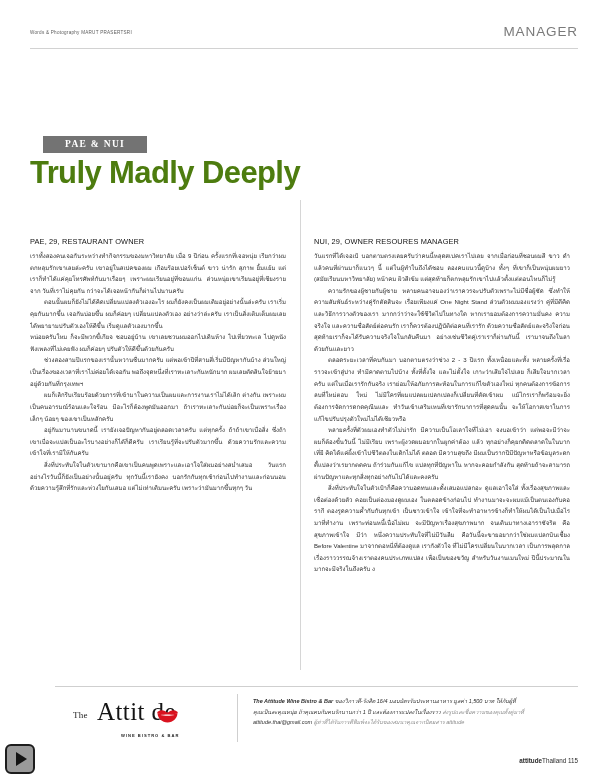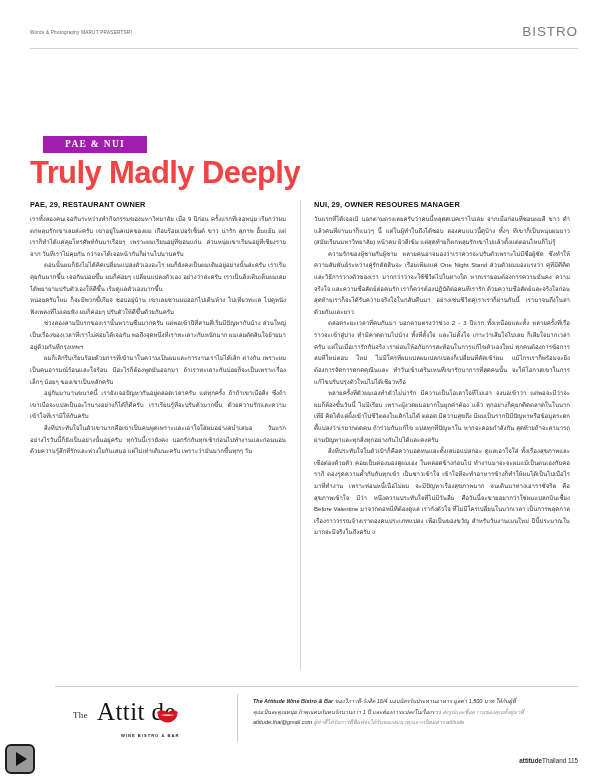--- a/index.html
+++ b/index.html
@@ -53,38 +53,38 @@
     top: 48px;
     height: 1px;
     background: #d2d2d2;
   }
 
   
   .kicker {
     position: absolute;
     left: 43px;
     top: 136px;
-    background: #a21caf;
+    background: #737373;
     color: #ffffff;
     font-family: "Liberation Serif", serif;
     font-weight: bold;
     font-size: 9.5px;
     letter-spacing: 1.3px;
     padding: 3.5px 22px 4px 22px;
     line-height: 1;
   }
 
   .headline {
     position: absolute;
     left: 30px;
     top: 155px;
     font-size: 31px;
     font-weight: bold;
     letter-spacing: -0.6px;
-    color: #ef4444;
+    color: #4d7c0f;
     line-height: 1.15;
     white-space: nowrap;
   }
 
   
   .cols {
     position: absolute;
     left: 30px;
     top: 200px;
     width: 540px;
@@ -105,25 +105,26 @@
     position: absolute;
     left: 270px;
     top: 0px;
     width: 1px;
     height: 470px;
     background: #d6d6d6;
   }
 
   .subhead {
     font-size: 7.4px;
-    font-weight: bold;
+    font-weight: normal;
     letter-spacing: 0.15px;
     color: #111111;
     margin-bottom: 5px;
     white-space: nowrap;
+    margin-top: 37px;
   }
 
   .body {
     font-size: 6.05px;
     line-height: 1.92;
     color: #2c2c2c;
     text-align: justify;
     text-justify: inter-word;
     word-spacing: -0.1px;
     hyphens: none;
@@ -251,21 +252,21 @@
     margin-left: 3px;
   }
 </style>
 </head>
 <body>
 
 <div id="page">
 
   <div class="runhead">
     <div class="runhead-credit">Words &amp; Photography MARUT PRASERTSRI</div>
-    <div class="runhead-section">BISTRO</div>
+    <div class="runhead-section">MANAGER</div>
   </div>
   <div class="runhead-rule"></div>
 
   <div class="kicker">PAE &amp; NUI</div>
   <div class="headline">Truly Madly Deeply</div>
 
   <div class="cols">
     <div class="col-divider"></div>
 
     <div class="col col-left">

